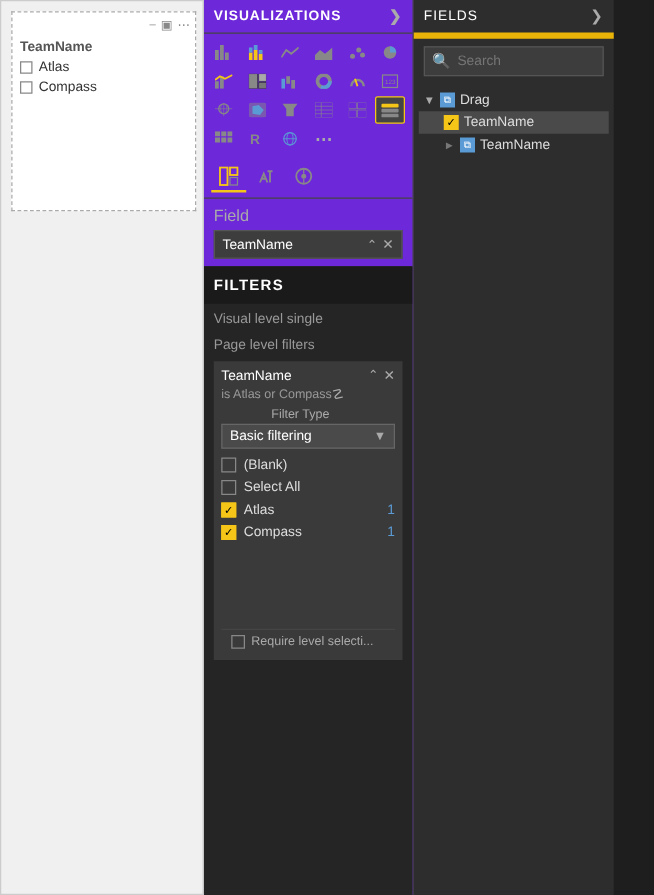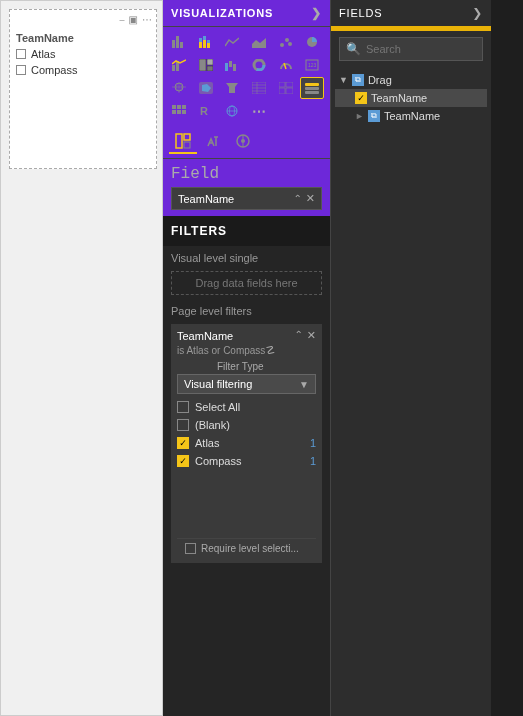--- a/index.html
+++ b/index.html
@@ -111,23 +111,22 @@
       cursor: pointer;
       border-bottom: 2px solid transparent;
     }
     .viz-tab.active { border-bottom: 2px solid #f5c518; }
 
     .field-section {
       padding: 6px 8px;
     }
     .field-label {
       color: #aaa;
-      font-size: 16px;
+      font-size: 13px;
       margin-bottom: 4px;
-      font-family: Liberation Mono, monospace;
     }
     .field-dropdown {
       display: flex;
       align-items: center;
       justify-content: space-between;
       background: #3d3d3d;
       border: 1px solid #555;
       padding: 4px 6px;
       color: #fff;
       font-size: 11px;
@@ -575,51 +574,50 @@
         <span style="font-size:10px;color:#aaa;">⌃</span>
         <span style="font-size:11px;color:#aaa;">✕</span>
       </div>
     </div>
   </div>
 
   <div class="filters-section">
     <div class="filters-header">FILTERS</div>
 
     <div class="filter-group-label">Visual level single</div>
-    <div class="drag-zone">Drag data fields here</div>
 
     <div class="page-filter-label">Page level filters</div>
 
     <div class="filter-card">
       <div class="filter-card-header">
         <span>TeamName</span>
         <div class="filter-card-header-icons">
           <span style="font-size:10px;">⌃</span>
           <span style="font-size:11px;">✕</span>
         </div>
       </div>
       <div class="filter-card-sub">
         <span>is Atlas or Compass</span>
         <span style="font-size:11px;color:#aaa;">☡</span>
       </div>
       <div class="filter-type-label">Filter Type</div>
       <div class="filter-type-dropdown">
-        <span>Visual filtering</span>
+        <span>Basic filtering</span>
         <span style="font-size:10px;color:#aaa;">▼</span>
       </div>
       <div class="filter-options">
+
+        <div class="filter-option">
+          <div class="checkbox-filter"></div>
+          <span>(Blank)</span>
+        </div>
 
         <div class="filter-option">
           <div class="checkbox-filter partial" style="border:1px solid #888;"></div>
           <span>Select All</span>
-        </div>
-
-        <div class="filter-option">
-          <div class="checkbox-filter"></div>
-          <span>(Blank)</span>
         </div>
 
         <div class="filter-option">
           <div class="checkbox-filter checked"></div>
           <span>Atlas</span>
           <span class="count">1</span>
         </div>
 
         <div class="filter-option">
           <div class="checkbox-filter checked"></div>

